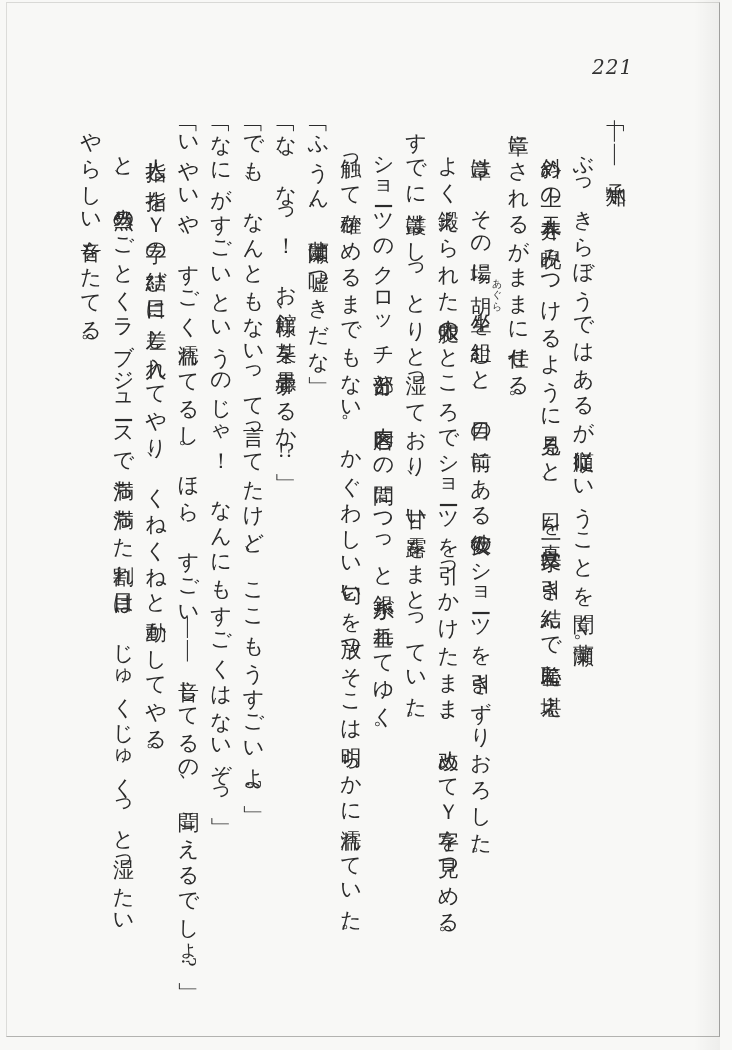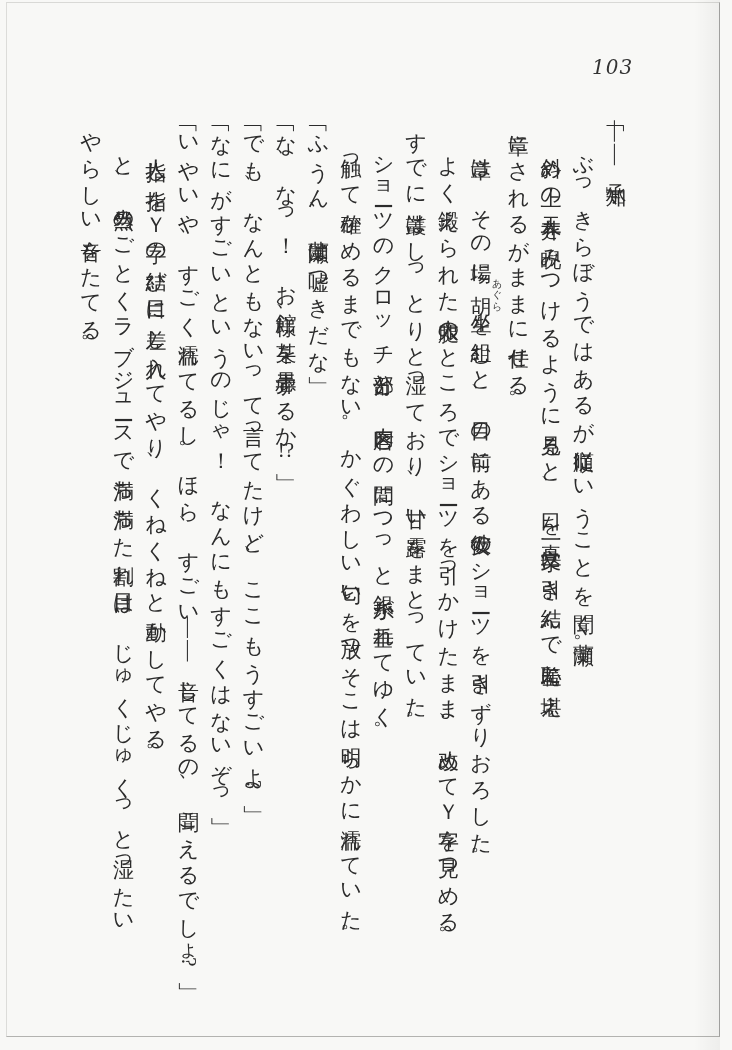--- a/index.html
+++ b/index.html
@@ -85,21 +85,21 @@
     text-combine-upright: all;
     -webkit-text-combine: horizontal;
     letter-spacing: 0;
   }
 </style>
 </head>
 <body>
 
 <div class="page">
   <div class="page-border"></div>
-  <div class="page-number">103</div>
+  <div class="page-number">221</div>
   <div class="text-body">
       <p class="tcol">「――承知」</p>
       <p class="tcol indent">ぶっきらぼうではあるが従順にいうことを聞く蘭瀬。</p>
       <p class="tcol indent">斜め上の天井を睨みつけるように見ると、口を真一文字に引き結んで羞恥に堪え、</p>
       <p class="tcol">章にされるがままに任せる。</p>
       <p class="tcol indent">章は、その場に<ruby>胡坐<rt>あぐら</rt></ruby>を組むと、目の前にある彼女のショーツを引きずりおろした。</p>
       <p class="tcol indent">よく鍛えられた太腿のところでショーツを引っかけたまま、改めてＹ字を見つめる。</p>
       <p class="tcol">すでに叢はしっとりと湿っており、甘い露をまとっていた。</p>
       <p class="tcol indent">ショーツのクロッチ部分と、肉唇との間につっと銀糸が垂れてゆく。</p>
       <p class="tcol indent">触って確かめるまでもない。かぐわしい匂いを放つそこは明らかに濡れていた。</p>

